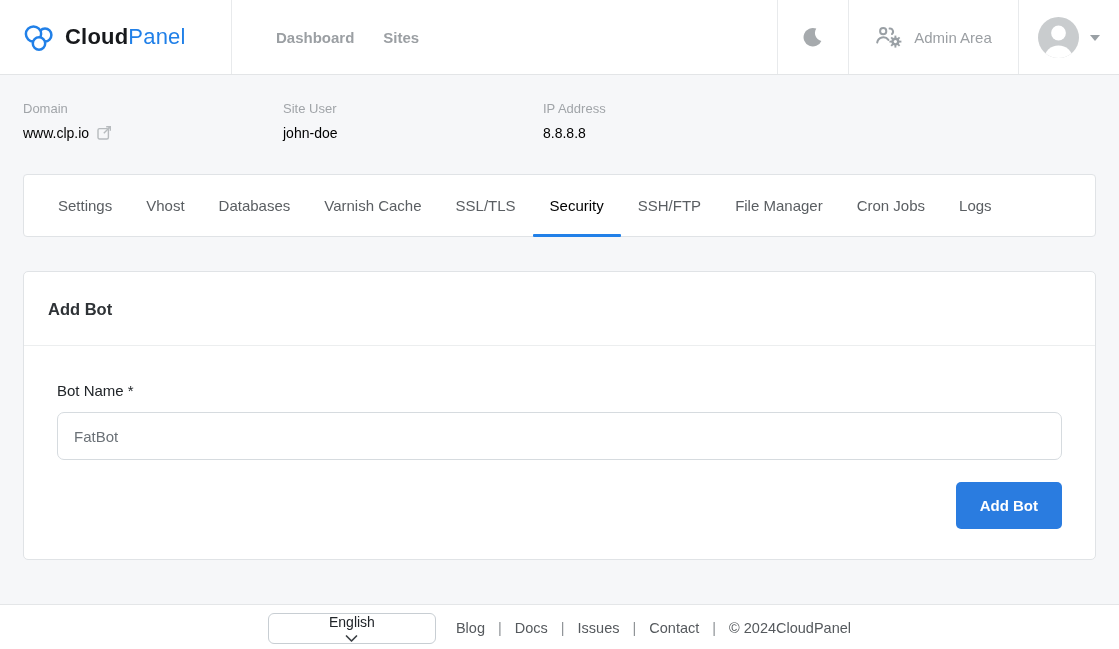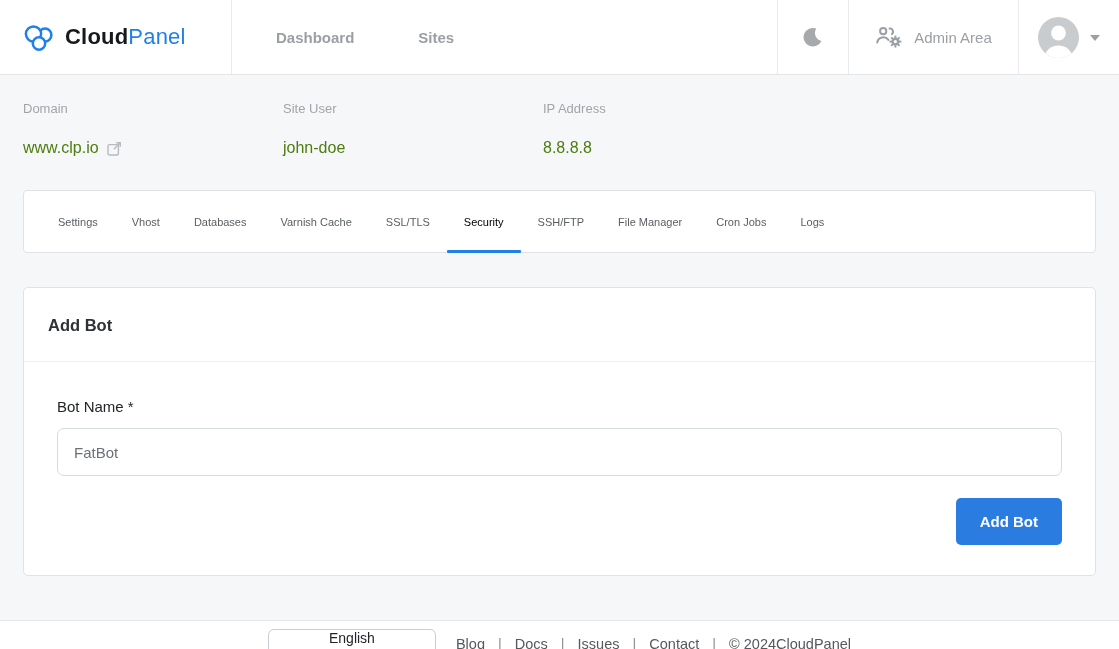--- a/index.html
+++ b/index.html
@@ -27,54 +27,54 @@
     border-right: 1px solid #e8eaec;
     display: flex;
     align-items: center;
     padding-left: 22px;
     cursor: pointer;
   }
   .logo-text { font-size: 22px; font-weight: 500; letter-spacing: .2px; margin-left: 9px; }
   .logo-text .p1 { color: #17191c; font-weight: bold; }
   .logo-text .p2 { color: #2180e8; }
 
-  .main-nav { display: flex; align-items: center; margin-left: 44px; gap: 64px; }
+  .main-nav { display: flex; align-items: center; margin-left: 44px; gap: 29px; }
   .nav-item {
     font-size: 15px; font-weight: 700; color: #9b9fa3; cursor: pointer;
   }
   .header-spacer { flex: 1; }
   .hdr-sec { border-left: 1px solid #e8eaec; display: flex; align-items: center; justify-content: center; cursor: pointer; }
   .moon-sec { width: 71px; flex: 0 0 71px; }
   .admin-sec { width: 170px; flex: 0 0 170px; gap: 11px; }
   .admin-label { font-size: 15px; font-weight: 400; color: #9b9fa3; }
   .avatar-sec { width: 101px; flex: 0 0 101px; gap: 11px; }
   .caret { width: 0; height: 0; border-left: 5px solid transparent; border-right: 5px solid transparent; border-top: 6px solid #9aa0a5; margin-top: 2px; }
 
   
   .site-info { display: flex; padding: 26px 23px 18px; }
   .info-col { width: 260px; }
-  .info-label { font-size: 13px; color: #a1a5a9; margin-bottom: 23px; }
-  .info-value { font-size: 16px; color: #4d7c0f; display: flex; align-items: center; gap: 8px; }
+  .info-label { font-size: 13px; color: #a1a5a9; margin-bottom: 9px; }
+  .info-value { font-size: 14px; color: #000000; display: flex; gap: 8px; }
 
   
   .tab-card {
     margin: 15px 23px 0;
     background: #fff;
     border: 1px solid #e0e3e6;
     border-radius: 4px;
     height: 63px;
     display: flex;
     align-items: stretch;
     padding: 0 17px;
   }
   .tab {
     position: relative;
     display: flex; align-items: center;
     padding: 0 17px;
-    font-size: 11px;
+    font-size: 15px;
     color: #5a5e62;
     cursor: pointer;
     white-space: nowrap;
   }
   .tab.active { color: #000000; font-weight: 400; }
   .tab.active::after {
     content: ""; position: absolute; left: 0; right: 0; bottom: -1px;
     height: 3px; background: #2180e8; border-radius: 1px;
   }
 

